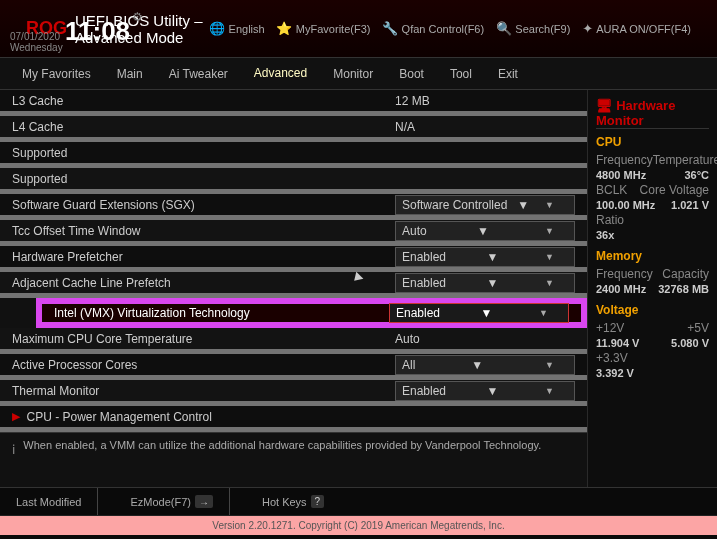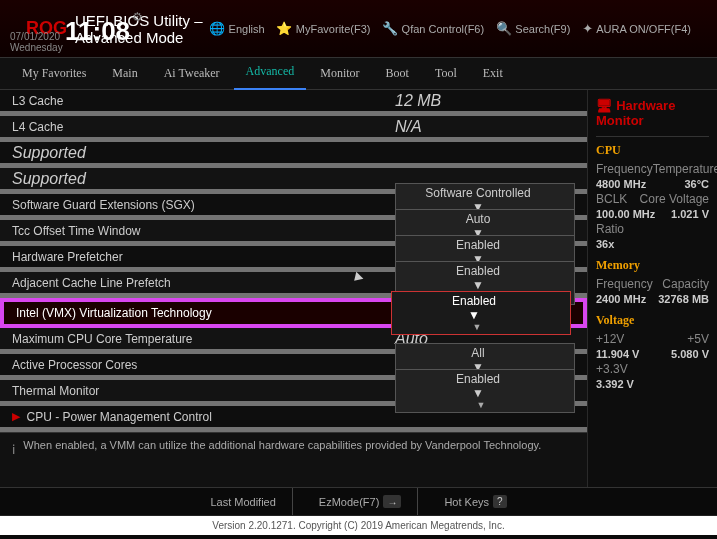--- a/index.html
+++ b/index.html
@@ -106,26 +106,25 @@
     }
 
     .nav-item {
       color: #bbb;
       font-size: 12px;
       padding: 4px 12px;
       cursor: pointer;
       height: 36px;
       display: flex;
       align-items: center;
-      font-family: Liberation Serif, serif;
     }
 
     .nav-item.active {
-      color: #14b8a6;
-      border-bottom: 4px solid #3b82f6;
+      color: #fef9c3;
+      border-bottom: 2px solid #3b82f6;
     }
 
     
     .main-layout {
       display: flex;
       height: calc(539px - 58px - 32px - 28px - 24px);
     }
 
     
     .content-area {
@@ -150,55 +149,54 @@
     .bios-row:nth-child(even) {
       background: #131313;
     }
 
     .bios-row:nth-child(odd) {
       background: #0e0e0e;
     }
 
     .bios-row.highlighted {
       background: #1a0000;
-      border: 4px solid #d946ef;
+      border: 6px solid #d946ef;
       height: 30px;
+      margin-left: 36px;
     }
 
     .bios-label {
       flex: 1;
       color: #ccc;
       font-size: 12px;
       white-space: nowrap;
     }
 
     .bios-row.highlighted .bios-label {
       color: #fff;
     }
 
     .bios-value {
       color: #ccc;
-      font-size: 16px;
+      font-size: 12px;
       min-width: 180px;
       text-align: left;
-      font-style: italic;
     }
 
     .bios-dropdown {
       background: #222;
       border: 1px solid #555;
       color: #ccc;
       font-size: 12px;
       padding: 2px 20px 2px 6px;
       min-width: 180px;
       position: relative;
       display: flex;
       align-items: center;
       justify-content: space-between;
-      flex-direction: column;
     }
 
     .bios-dropdown::after {
       content: '▼';
       color: #aaa;
       font-size: 9px;
       margin-left: 6px;
     }
 
     .bios-row.highlighted .bios-dropdown {
@@ -237,34 +235,33 @@
       border-left: 1px solid #2a2a2a;
       padding: 8px;
       overflow: hidden;
     }
 
     .sidebar-title {
       color: #cc0000;
       font-size: 13px;
       font-weight: bold;
       margin-bottom: 6px;
-      padding-bottom: 8px;
+      padding-bottom: 0;
       border-bottom: 1px solid #333;
     }
 
     .sidebar-section {
       margin-bottom: 8px;
     }
 
     .sidebar-section-title {
       color: #f0a000;
       font-size: 12px;
       font-weight: bold;
       margin-bottom: 4px;
-      font-family: Liberation Serif, serif;
     }
 
     .sidebar-row {
       display: flex;
       justify-content: space-between;
       margin-bottom: 2px;
     }
 
     .sidebar-key {
       color: #888;
@@ -276,23 +273,22 @@
       font-size: 11px;
       font-weight: bold;
     }
 
     
     .bottom-bar {
       background: #0a0a0a;
       height: 28px;
       display: flex;
       align-items: center;
-      justify-content: center;
       border-top: 1px solid #333;
-      gap: 10px;
+      gap: 16px;
     }
 
     .bottom-item {
       color: #aaa;
       font-size: 11px;
       padding: 0 16px;
       border-right: 1px solid #444;
       height: 100%;
       display: flex;
       align-items: center;
@@ -307,21 +303,21 @@
       background: #333;
       color: #ccc;
       padding: 1px 4px;
       font-size: 10px;
       border-radius: 2px;
       margin-left: 4px;
     }
 
     
     .version-bar {
-      background: #ffffff;
+      background: #fca5a5;
       height: 20px;
       display: flex;
       align-items: center;
       justify-content: center;
       border-top: 1px solid #222;
     }
 
     .version-text {
       color: #555;
       font-size: 10px;

